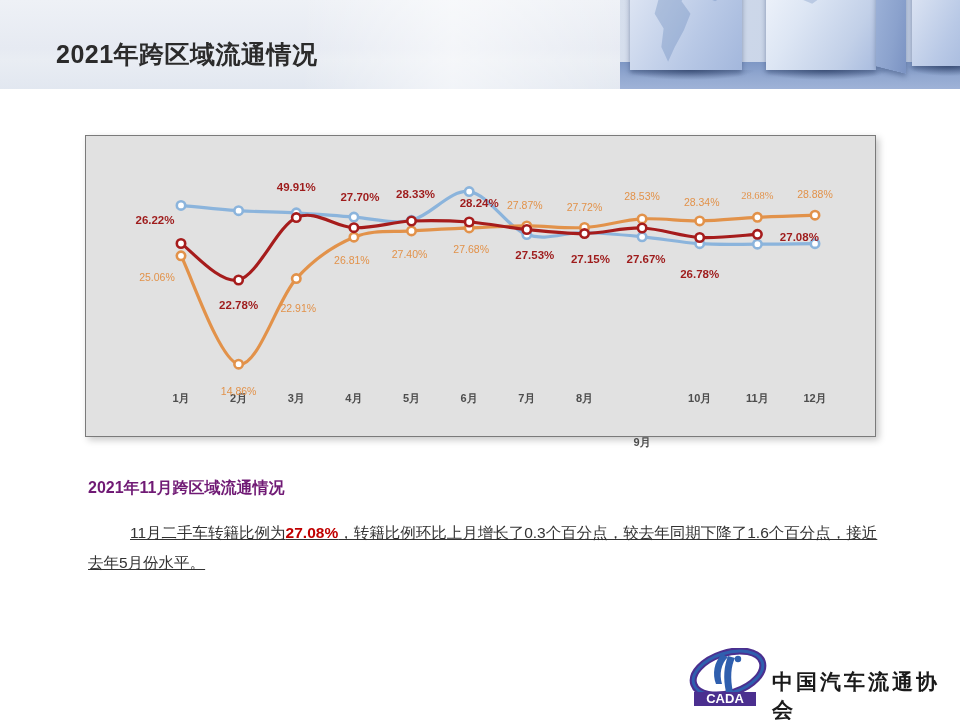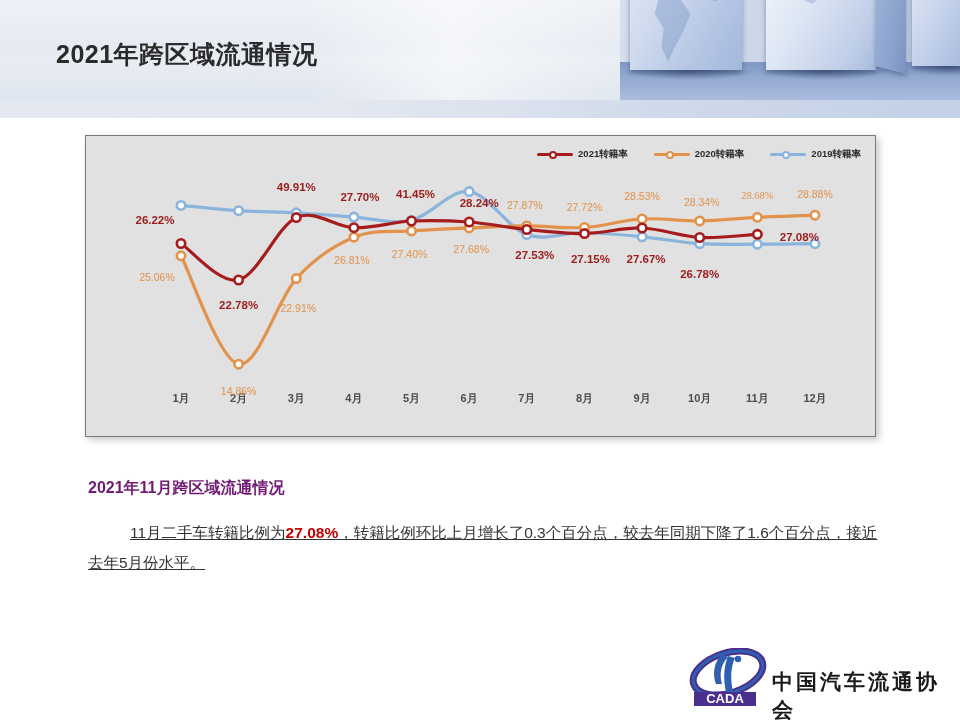--- a/index.html
+++ b/index.html
@@ -4,21 +4,21 @@
 <style>
   html,body{margin:0;padding:0;}
   body{
     width:960px;height:720px;
     background:#ffffff;
     font-family:"Liberation Sans","DejaVu Sans",sans-serif;
     overflow:hidden;position:relative;
   }
   
   .header{
-    position:absolute;left:0;top:0;width:960px;height:118px;
+    position:absolute;left:0;top:0;width:960px;height:89px;
     background:linear-gradient(100deg,#e5e9f1 0%,#e2e7f0 38%,#dbe2ee 55%,#cfd9ea 70%,#c3d0e6 100%);
     overflow:hidden;
   }
   .header-sheen{
     position:absolute;left:0;top:0;width:620px;height:100px;
     background:linear-gradient(180deg,#eef1f6 0%,#e6eaf2 48%,#e9edf3 60%,#dfe5ef 100%);
   }
   .header-sheen2{
     position:absolute;left:300px;top:0;width:340px;height:100px;
     background:linear-gradient(90deg,rgba(255,255,255,0) 0%,rgba(255,255,255,.55) 45%,rgba(255,255,255,0) 100%);
@@ -145,43 +145,20 @@
         <path d="M20 6 L56 4 L60 24 L34 30 Z" fill="#5c7fb5"></path>
       </svg>
       <div class="shadow" style="top:96px;"></div>
     </div>
   </div>
 
   <div class="title">2021年跨区域流通情况</div>
 </div>
 
 <div class="chart-panel">
-  <div class="legend" id="legend">
-      <div class="legend-item">
-        <div class="legend-swatch">
-          <div class="bar" style="background:#a61c1c"></div>
-          <div class="dot" style="border:2.5px solid #a61c1c"></div>
-        </div>
-        <span class="legend-label">2021转籍率</span>
-      </div>
-      <div class="legend-item">
-        <div class="legend-swatch">
-          <div class="bar" style="background:#e2924a"></div>
-          <div class="dot" style="border:2.5px solid #e2924a"></div>
-        </div>
-        <span class="legend-label">2020转籍率</span>
-      </div>
-      <div class="legend-item">
-        <div class="legend-swatch">
-          <div class="bar" style="background:#8bb4dc"></div>
-          <div class="dot" style="border:2.5px solid #8bb4dc"></div>
-        </div>
-        <span class="legend-label">2019转籍率</span>
-      </div>
-    </div>
   <svg class="plot" id="plot" viewBox="0 0 791 302">
       <path d="M95.0,69.4 C104.6,70.3 133.4,73.5 152.6,74.7 C171.8,75.9 191.1,75.8 210.3,76.8 C229.5,77.9 248.7,79.8 267.9,81.1 C287.1,82.3 306.3,88.5 325.5,84.3 C344.8,80.0 364.0,53.2 383.2,55.6 C402.4,58.0 421.6,91.8 440.8,98.6 C460.0,105.4 479.2,96.1 498.5,96.5 C517.7,96.9 536.9,98.9 556.1,100.8 C575.3,102.6 594.5,106.4 613.7,107.7 C632.9,108.9 652.2,108.2 671.4,108.2 C690.6,108.2 719.4,107.8 729.0,107.7" fill="none" stroke="#8bb4dc" stroke-width="3.2" stroke-linecap="round"></path>
       <circle cx="95.0" cy="69.4" r="4.2" fill="#ffffff" stroke="#8bb4dc" stroke-width="2.6"></circle>
       <circle cx="152.6" cy="74.7" r="4.2" fill="#ffffff" stroke="#8bb4dc" stroke-width="2.6"></circle>
       <circle cx="210.3" cy="76.8" r="4.2" fill="#ffffff" stroke="#8bb4dc" stroke-width="2.6"></circle>
       <circle cx="267.9" cy="81.1" r="4.2" fill="#ffffff" stroke="#8bb4dc" stroke-width="2.6"></circle>
       <circle cx="325.5" cy="84.3" r="4.2" fill="#ffffff" stroke="#8bb4dc" stroke-width="2.6"></circle>
       <circle cx="383.2" cy="55.6" r="4.2" fill="#ffffff" stroke="#8bb4dc" stroke-width="2.6"></circle>
       <circle cx="440.8" cy="98.6" r="4.2" fill="#ffffff" stroke="#8bb4dc" stroke-width="2.6"></circle>
       <circle cx="498.5" cy="96.5" r="4.2" fill="#ffffff" stroke="#8bb4dc" stroke-width="2.6"></circle>
@@ -217,31 +194,31 @@
     </svg>
   <div class="xaxis" id="xaxis">
       <div class="xtick" style="left: 95px;">1月</div>
       <div class="xtick" style="left: 152.636px;">2月</div>
       <div class="xtick" style="left: 210.273px;">3月</div>
       <div class="xtick" style="left: 267.909px;">4月</div>
       <div class="xtick" style="left: 325.545px;">5月</div>
       <div class="xtick" style="left: 383.182px;">6月</div>
       <div class="xtick" style="left: 440.818px;">7月</div>
       <div class="xtick" style="left: 498.455px;">8月</div>
-      <div class="xtick" style="left: 556.091px;">9月</div>
+      <div class="xtick" style="left: 556.091px; margin-top: 44px;">9月</div>
       <div class="xtick" style="left: 613.727px;">10月</div>
       <div class="xtick" style="left: 671.364px;">11月</div>
       <div class="xtick" style="left: 729px;">12月</div>
     </div>
   <div id="labels">
       <div class="dlabel y2021" style="left: 69px; top: 78.4505px;">26.22%</div>
       <div class="dlabel y2021" style="left: 152.636px; top: 163.023px;">22.78%</div>
       <div class="dlabel y2021" style="left: 210.273px; top: 44.6158px;">49.91%</div>
       <div class="dlabel y2021" style="left: 273.909px; top: 54.7158px; text-align: center;">27.70%</div>
-      <div class="dlabel y2021" style="left: 329.545px; top: 52.0179px;">41.45%</div>
+      <div class="dlabel y2021" style="left: 329.545px; top: 52.0179px;">28.33%</div>
       <div class="dlabel y2021" style="left: 393.182px; top: 60.9747px;">28.24%</div>
       <div class="dlabel y2021" style="left: 448.818px; top: 112.523px;">27.53%</div>
       <div class="dlabel y2021" style="left: 504.455px; top: 116.563px;">27.15%</div>
       <div class="dlabel y2021" style="left: 560.091px; top: 117.035px;">27.67%</div>
       <div class="dlabel y2021" style="left: 613.727px; top: 132.497px;">26.78%</div>
       <div class="dlabel y2021" style="left: 713.364px; top: 95.3074px;">27.08%</div>
       <div class="dlabel y2020" style="left: 71px; top: 134.783px;">25.06%</div>
       <div class="dlabel y2020" style="left: 152.636px; top: 249.225px;">14.86%</div>
       <div class="dlabel y2020" style="left: 212.273px; top: 165.641px;">22.91%</div>
       <div class="dlabel y2020" style="left: 265.909px; top: 118.178px;">26.81%</div>

